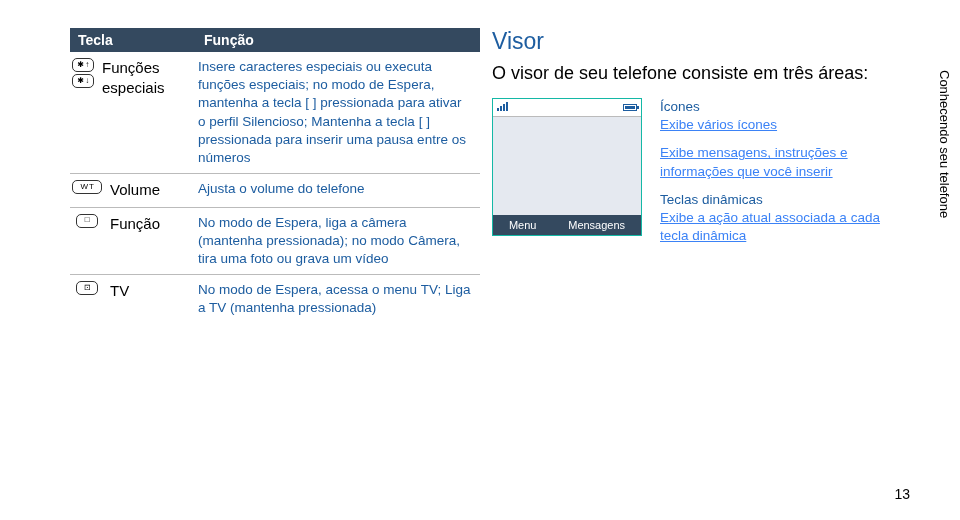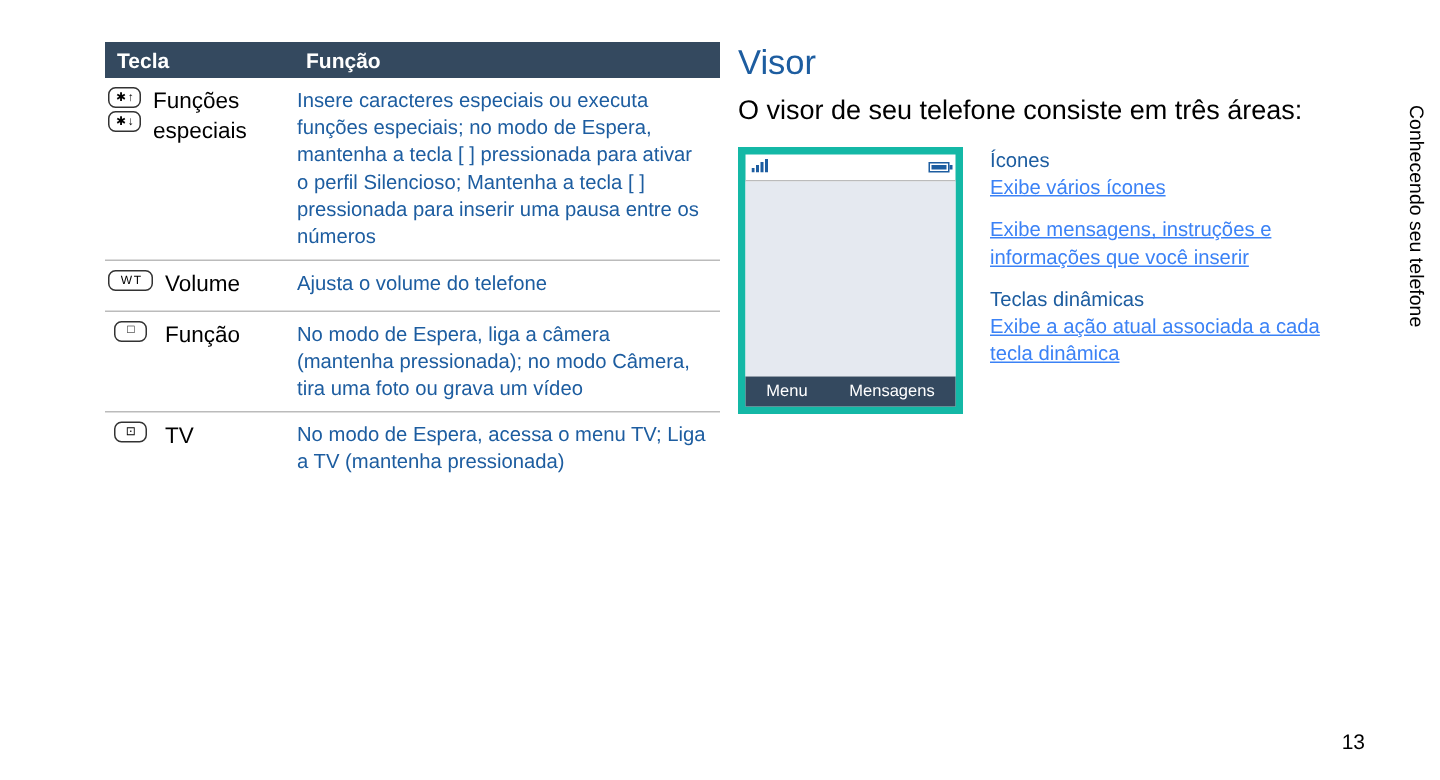--- a/index.html
+++ b/index.html
@@ -52,22 +52,22 @@
   .keyicon.wide { min-width: 30px; }
   .label { color: #000; font-size: 15px; padding-top: 0; }
   .func { color: #1d5da0; }
 
   
   .visor-title { color: #1d5da0; font-size: 23px; margin-bottom: 8px; }
   .visor-intro { font-size: 18px; margin-bottom: 14px; }
 
   .phone-row { display: flex; gap: 18px; }
   .phone {
-    width: 150px; height: 178px;
-    border: 5px solid #14b8a6;
+    width: 150px; height: 138px;
+    border: 1px solid #14b8a6;
     position: relative;
     background: #fff;
     flex-shrink: 0;
   }
   .phone .status {
     height: 18px; border-bottom: 1px solid #bbb;
     display: flex; justify-content: space-between; align-items: center;
     padding: 0 4px;
     font-size: 9px; color: #1d5da0;
   }

